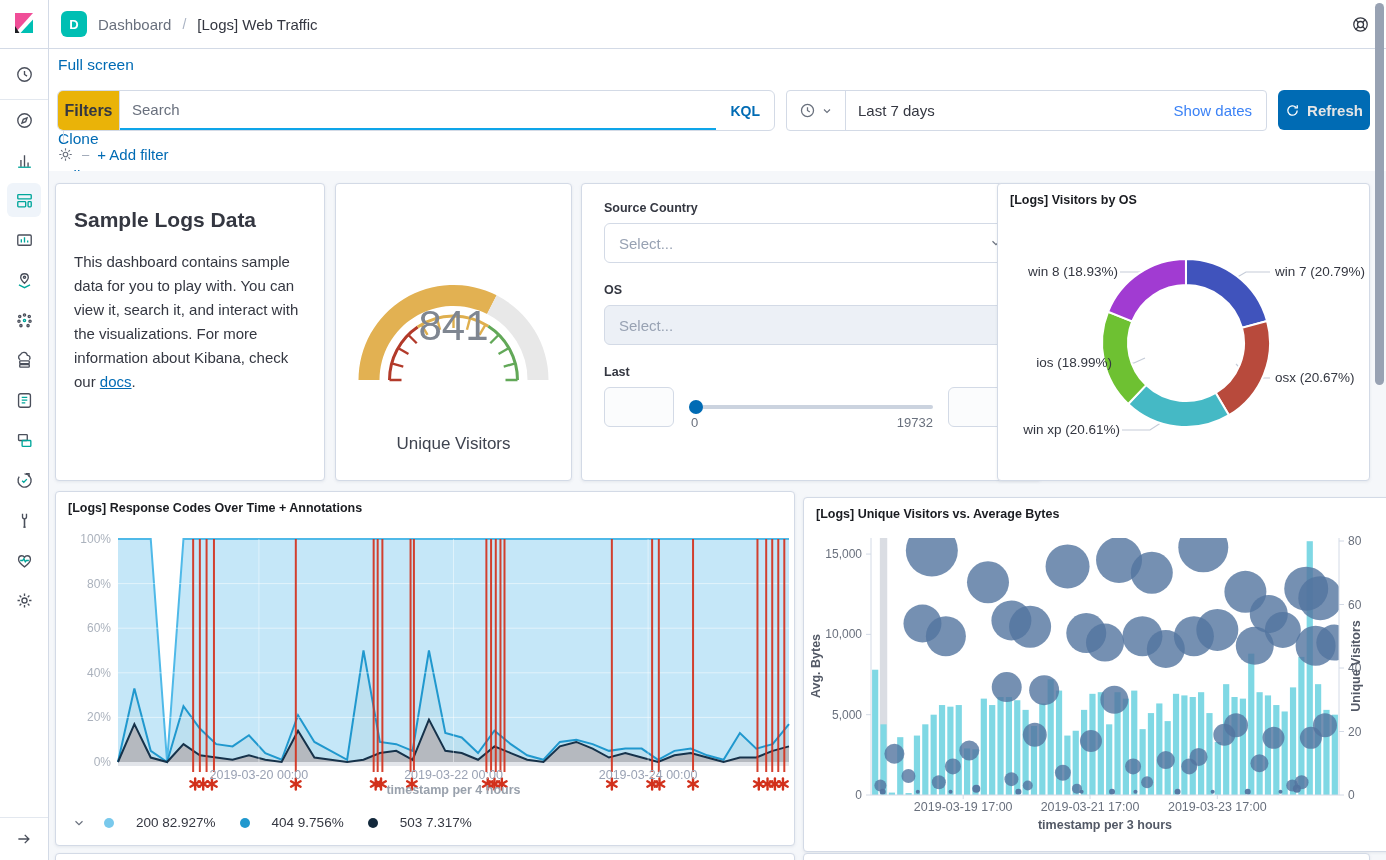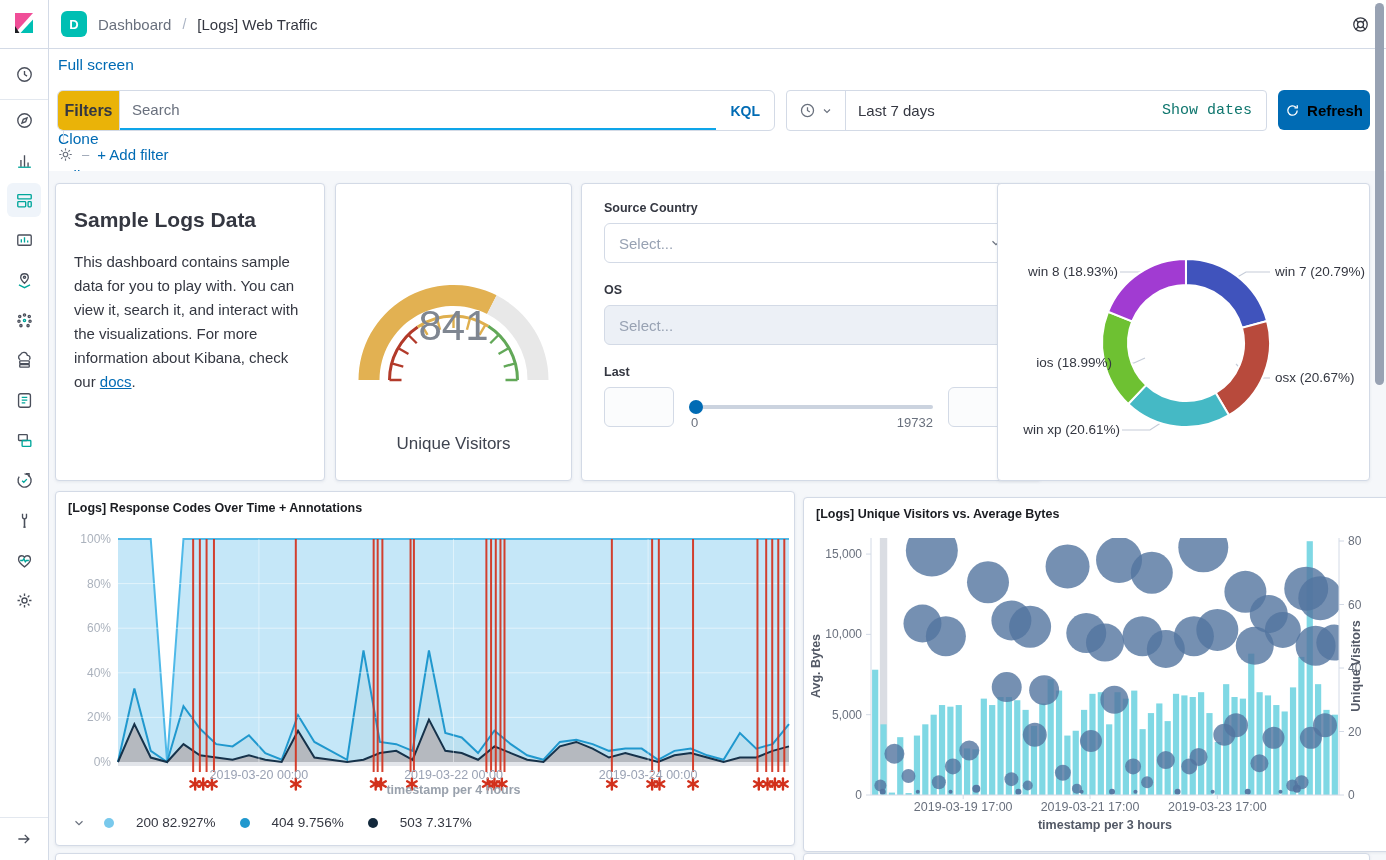--- a/index.html
+++ b/index.html
@@ -44,22 +44,22 @@
                  font-family:inherit; font-weight:700; font-size:16px; color:#343741; cursor:pointer; }
   .searchbox { flex:1; display:flex; align-items:stretch; }
   .searchbox input { flex:1; border:none; outline:none; border-bottom:2px solid #0ea5e9; padding:0 12px;
                      font-family:inherit; font-size:15px; color:#343741; }
   .searchbox input::placeholder { color:#69707D; }
   .kql { align-self:center; padding:0 14px; color:#006BB4; font-weight:600; font-size:14px; cursor:pointer; }
   .datepicker { flex:1; display:flex; align-items:center; border:1px solid #D3DAE6; border-radius:4px; background:#fff; }
   .dp-clock { display:flex; align-items:center; gap:5px; padding:0 12px; height:100%; border-right:1px solid #D3DAE6;
               background:none; border-top:none; border-bottom:none; border-left:none; color:#69707D; cursor:pointer; }
   .timerange { flex:1; padding:0 12px; font-size:15px; color:#343741; }
-  .showdates { background:none; border:none; color:#0f766e; font-family:Liberation Mono, monospace; font-weight:500; font-size:15px; padding:0 14px 0 0; cursor:pointer; }
-  .refresh { flex:0 0 92px; height:40px; background:#006BB4; border:none; border-radius:6px; color:#000000;
+  .showdates { background:none; border:none; color:#3b82f6; font-family:Liberation Sans, sans-serif; font-weight:500; font-size:15px; padding:0 14px 0 0; cursor:pointer; }
+  .refresh { flex:0 0 92px; height:40px; background:#006BB4; border:none; border-radius:6px; color:#e5e5e5;
              font-family:inherit; font-weight:600; font-size:15px; display:flex; align-items:center; justify-content:center; gap:7px; cursor:pointer; }
 
   .connector { position:absolute; left:14px; top:82px; width:1px; height:12px; background:#D3DAE6; }
   .addfilter { position:absolute; left:8px; top:94px; display:flex; align-items:center; gap:8px; height:22px; }
   .addfilter .gear { color:#69707D; cursor:pointer; display:flex; }
   .addfilter .dash { color:#98A2B3; font-size:13px; }
   .addfilter a { color:#006BB4; font-size:15px; text-decoration:none; cursor:pointer; }
 
   
   #dash { position:absolute; left:0; top:122px; right:0; bottom:0; background:#F5F7FA; overflow:hidden; }
@@ -363,20 +363,21 @@
               <div class="handle"></div>
               <div class="minlab">0</div>
               <div class="maxlab">19732</div>
             </div>
             <div class="num-box"></div>
           </div>
         </div>
       </section>
 
       <section class="panel p-donut">
+        <h3>[Logs] Visitors by OS</h3>
         <div id="donut-area">
             <svg width="371" height="268">
               <polyline points="272,60 248,60 224,74" fill="none" stroke="#C5CCD8" stroke-width="1.2"></polyline>
               <polyline points="272,166 252,166 238,152" fill="none" stroke="#C5CCD8" stroke-width="1.2"></polyline>
               <polyline points="124,218 152,218 178,201" fill="none" stroke="#C5CCD8" stroke-width="1.2"></polyline>
               <polyline points="116,151 136,151 147,146" fill="none" stroke="#C5CCD8" stroke-width="1.2"></polyline>
               <polyline points="122,60 148,60 172,74" fill="none" stroke="#C5CCD8" stroke-width="1.2"></polyline>
               <path d="M188 47 A84 84 0 0 1 269.07827476560425 109.03836615747407 L243.98261829053627 115.83601472777971 A58 58 0 0 0 188 73 Z" fill="#4053BC" stroke="#fff" stroke-width="2"></path>
               <path d="M269.07827476560425 109.03836615747407 A84 84 0 0 1 230.94105926136135 203.19463573917562 L217.64977901379712 180.8486770580022 A58 58 0 0 0 243.98261829053627 115.83601472777971 Z" fill="#B84A3C" stroke="#fff" stroke-width="2"></path>
               <path d="M230.94105926136135 203.19463573917562 A84 84 0 0 1 130.2292817363404 191.979866442137 L148.11069453223502 173.10514587671364 A58 58 0 0 0 217.64977901379712 180.8486770580022 Z" fill="#45B9C5" stroke="#fff" stroke-width="2"></path>

